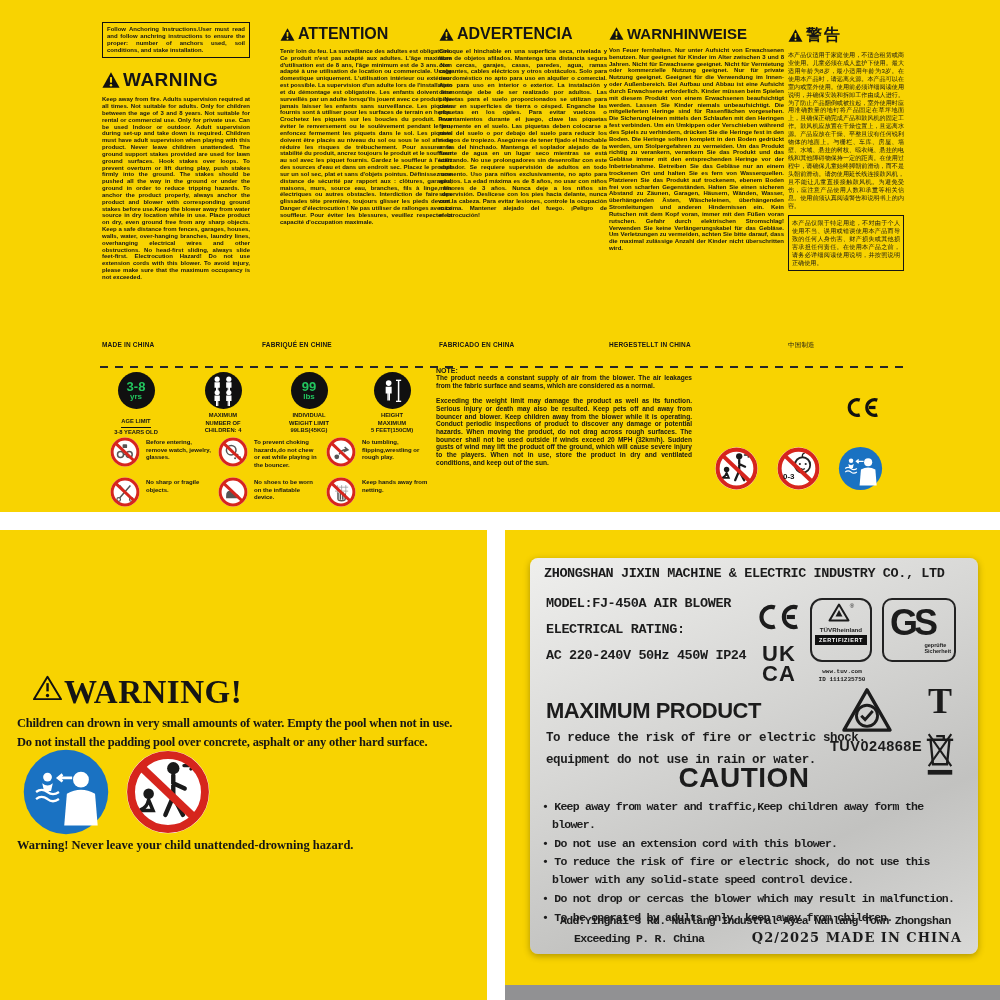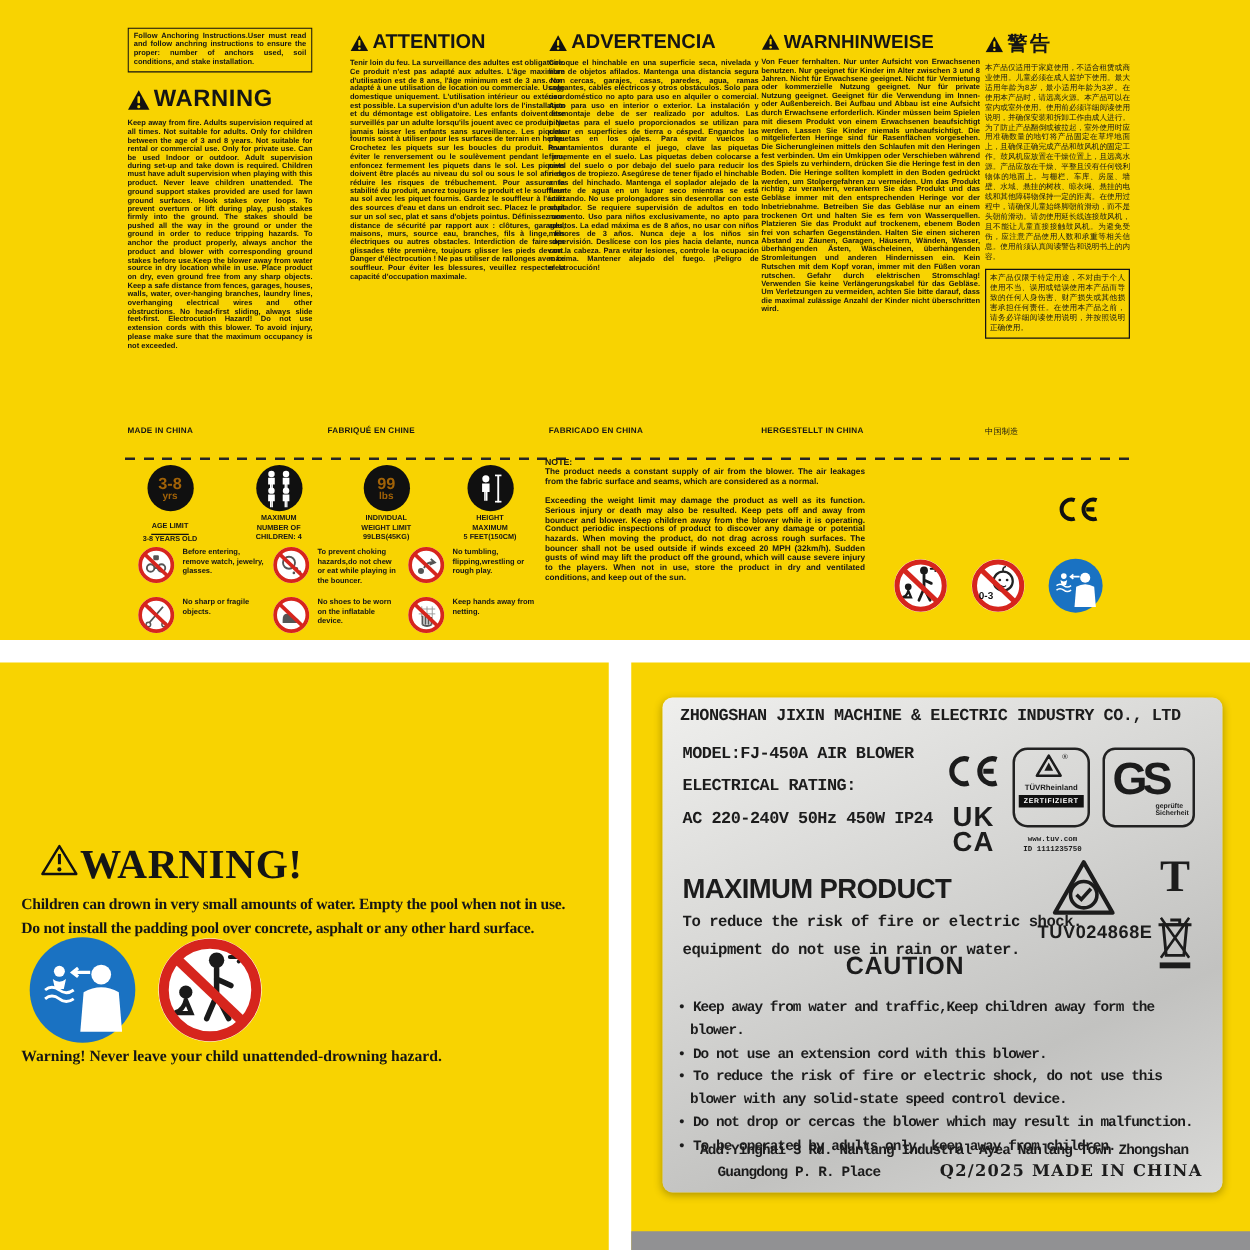--- a/index.html
+++ b/index.html
@@ -30,21 +30,21 @@
   #col-zh .colbody{font-size:6.1px;font-weight:400;line-height:1.3;text-align:justify;}
   .zh-box{border:1px solid #151515;padding:3px 3px;margin-top:6px;font-size:6.1px;line-height:1.3;text-align:justify;}
   .madein{position:absolute;top:341px;font-size:6.5px;font-weight:800;letter-spacing:0.2px;}
   #mi-0{left:102px;} #mi-1{left:262px;} #mi-2{left:439px;} #mi-3{left:609px;} #mi-4{left:788px;font-weight:400;}
   .dashline{position:absolute;left:100px;top:366px;width:806px;height:2px;
     background:repeating-linear-gradient(90deg,#262626 0 8px,transparent 8px 15px);}
 
   
   .bgroup{position:absolute;top:372px;text-align:center;}
   #bg0{left:104px;width:64px;} #bg1{left:188px;width:70px;} #bg2{left:276px;width:66px;} #bg3{left:358px;width:68px;}
-  .bcircle{width:37px;height:37px;border-radius:50%;background:#101010;margin:0 auto;display:flex;flex-direction:column;align-items:center;justify-content:center;color:#a16207;}
+  .bcircle{width:37px;height:37px;border-radius:50%;background:#101010;margin:0 auto;display:flex;flex-direction:column;align-items:center;justify-content:center;color:#22c55e;}
   .bcircle svg{width:30px;height:30px;}
   .bnum{font-size:13px;font-weight:800;line-height:1;}
   .bunit{font-size:8px;font-weight:700;line-height:1.1;}
   .blabel{margin-top:3px;font-size:5.8px;font-weight:800;line-height:1.3;white-space:pre-line;}
   .blabel.u{display:inline-block;border-bottom:1px solid #111;padding-bottom:1px;}
   .bsub{font-size:5.8px;font-weight:800;margin-top:1px;}
 
   
   .pg{position:absolute;display:flex;gap:6px;align-items:flex-start;}
   #pg0{left:110px;top:437px;} #pg1{left:218px;top:437px;} #pg2{left:326px;top:437px;}
@@ -77,21 +77,21 @@
   .slabel{position:absolute;left:25px;top:28px;width:448px;height:396px;border-radius:8px;
     background:linear-gradient(155deg,#efefed 0%,#d6d6d4 40%,#c2c2c0 70%,#d9d9d7 100%);
     box-shadow:0 2px 7px rgba(0,0,0,0.3);color:#1c1c1c;}
   .mono{font-family:"Liberation Mono",monospace;}
   .company{position:absolute;left:14px;top:8px;width:424px;font-weight:700;font-size:13.5px;letter-spacing:-0.4px;}
   .lm{position:absolute;left:16px;font-weight:700;font-size:13.5px;letter-spacing:-0.4px;}
   #lm-model{top:38px;} #lm-rlabel{top:64px;} #lm-rating{top:90px;}
   .cau{position:absolute;left:16px;font-weight:700;font-size:22px;letter-spacing:-0.5px;font-family:"Liberation Sans",sans-serif;}
   #cau1{top:114px;} #cau2{top:140px;}
   .cbody{position:absolute;left:16px;top:170px;font-weight:700;font-size:12.5px;line-height:1.75;letter-spacing:-0.4px;white-space:pre-line;}
-  .cheading{position:absolute;left:4px;top:204px;width:380px;text-align:center;font-weight:800;font-size:20px;letter-spacing:0.5px;font-family:"Liberation Sans",sans-serif;}
+  .cheading{position:absolute;left:24px;top:204px;width:380px;text-align:center;font-weight:800;font-size:28px;letter-spacing:0.5px;font-family:"Liberation Sans",sans-serif;}
   .bullets{position:absolute;left:12px;top:240px;width:428px;}
   .bullet{font-weight:700;font-size:11.5px;line-height:1.55;letter-spacing:-0.75px;padding-left:10px;text-indent:-10px;margin-bottom:1px;}
   .bullet::before{content:"• ";}
   .addr1{position:absolute;left:30px;top:356px;font-weight:700;font-size:11.5px;letter-spacing:-0.7px;}
   .addr2{position:absolute;left:44px;top:374px;font-weight:700;font-size:11.5px;letter-spacing:-0.7px;}
   .batch{position:absolute;right:16px;top:372px;font-family:"DejaVu Serif",serif;font-weight:700;font-size:13px;letter-spacing:1px;}
   .ce2{position:absolute;left:226px;top:42px;width:46px;height:34px;}
   .ukca{position:absolute;left:232px;top:86px;font-weight:900;font-size:22px;line-height:0.92;letter-spacing:1px;font-family:"Liberation Sans",sans-serif;}
   .tuvbadge{position:absolute;left:280px;top:40px;width:62px;height:64px;border:2.5px solid #222;border-radius:12px;text-align:center;box-sizing:border-box;padding-top:3px;}
   .tuvbadge svg{width:22px;height:19px;}
@@ -423,21 +423,21 @@
 
     <div class="bullets mono">
       <div class="bullet">Keep away from water and traffic,Keep children away form the blower.</div>
       <div class="bullet">Do not use an extension cord with this blower.</div>
       <div class="bullet">To reduce the risk of fire or electric shock, do not use this blower with any solid-state speed control device.</div>
       <div class="bullet">Do not drop or cercas the blower which may result in malfunction.</div>
       <div class="bullet">To be operated by adults only, keep away from children.</div>
     </div>
 
     <div class="addr1 mono">Add:Yinghai 3 Rd. Nanlang Industral Ayea Nanlang Town Zhongshan</div>
-    <div class="addr2 mono">Guangdong  P. R. Place</div>
+    <div class="addr2 mono">Exceeding  P. R. China</div>
     <div class="batch">Q2/2025 MADE IN CHINA</div>
 
     <svg class="ce2" viewBox="0 0 78 44">
       <g fill="none" stroke="#1c1c1c" stroke-width="7">
         <path d="M32 6 A17 17 0 1 0 32 38"></path>
         <path d="M70 6 A17 17 0 1 0 70 38"></path>
           <path d="M52 22 H66"></path>
       </g>
     </svg>
     <div class="ukca">

